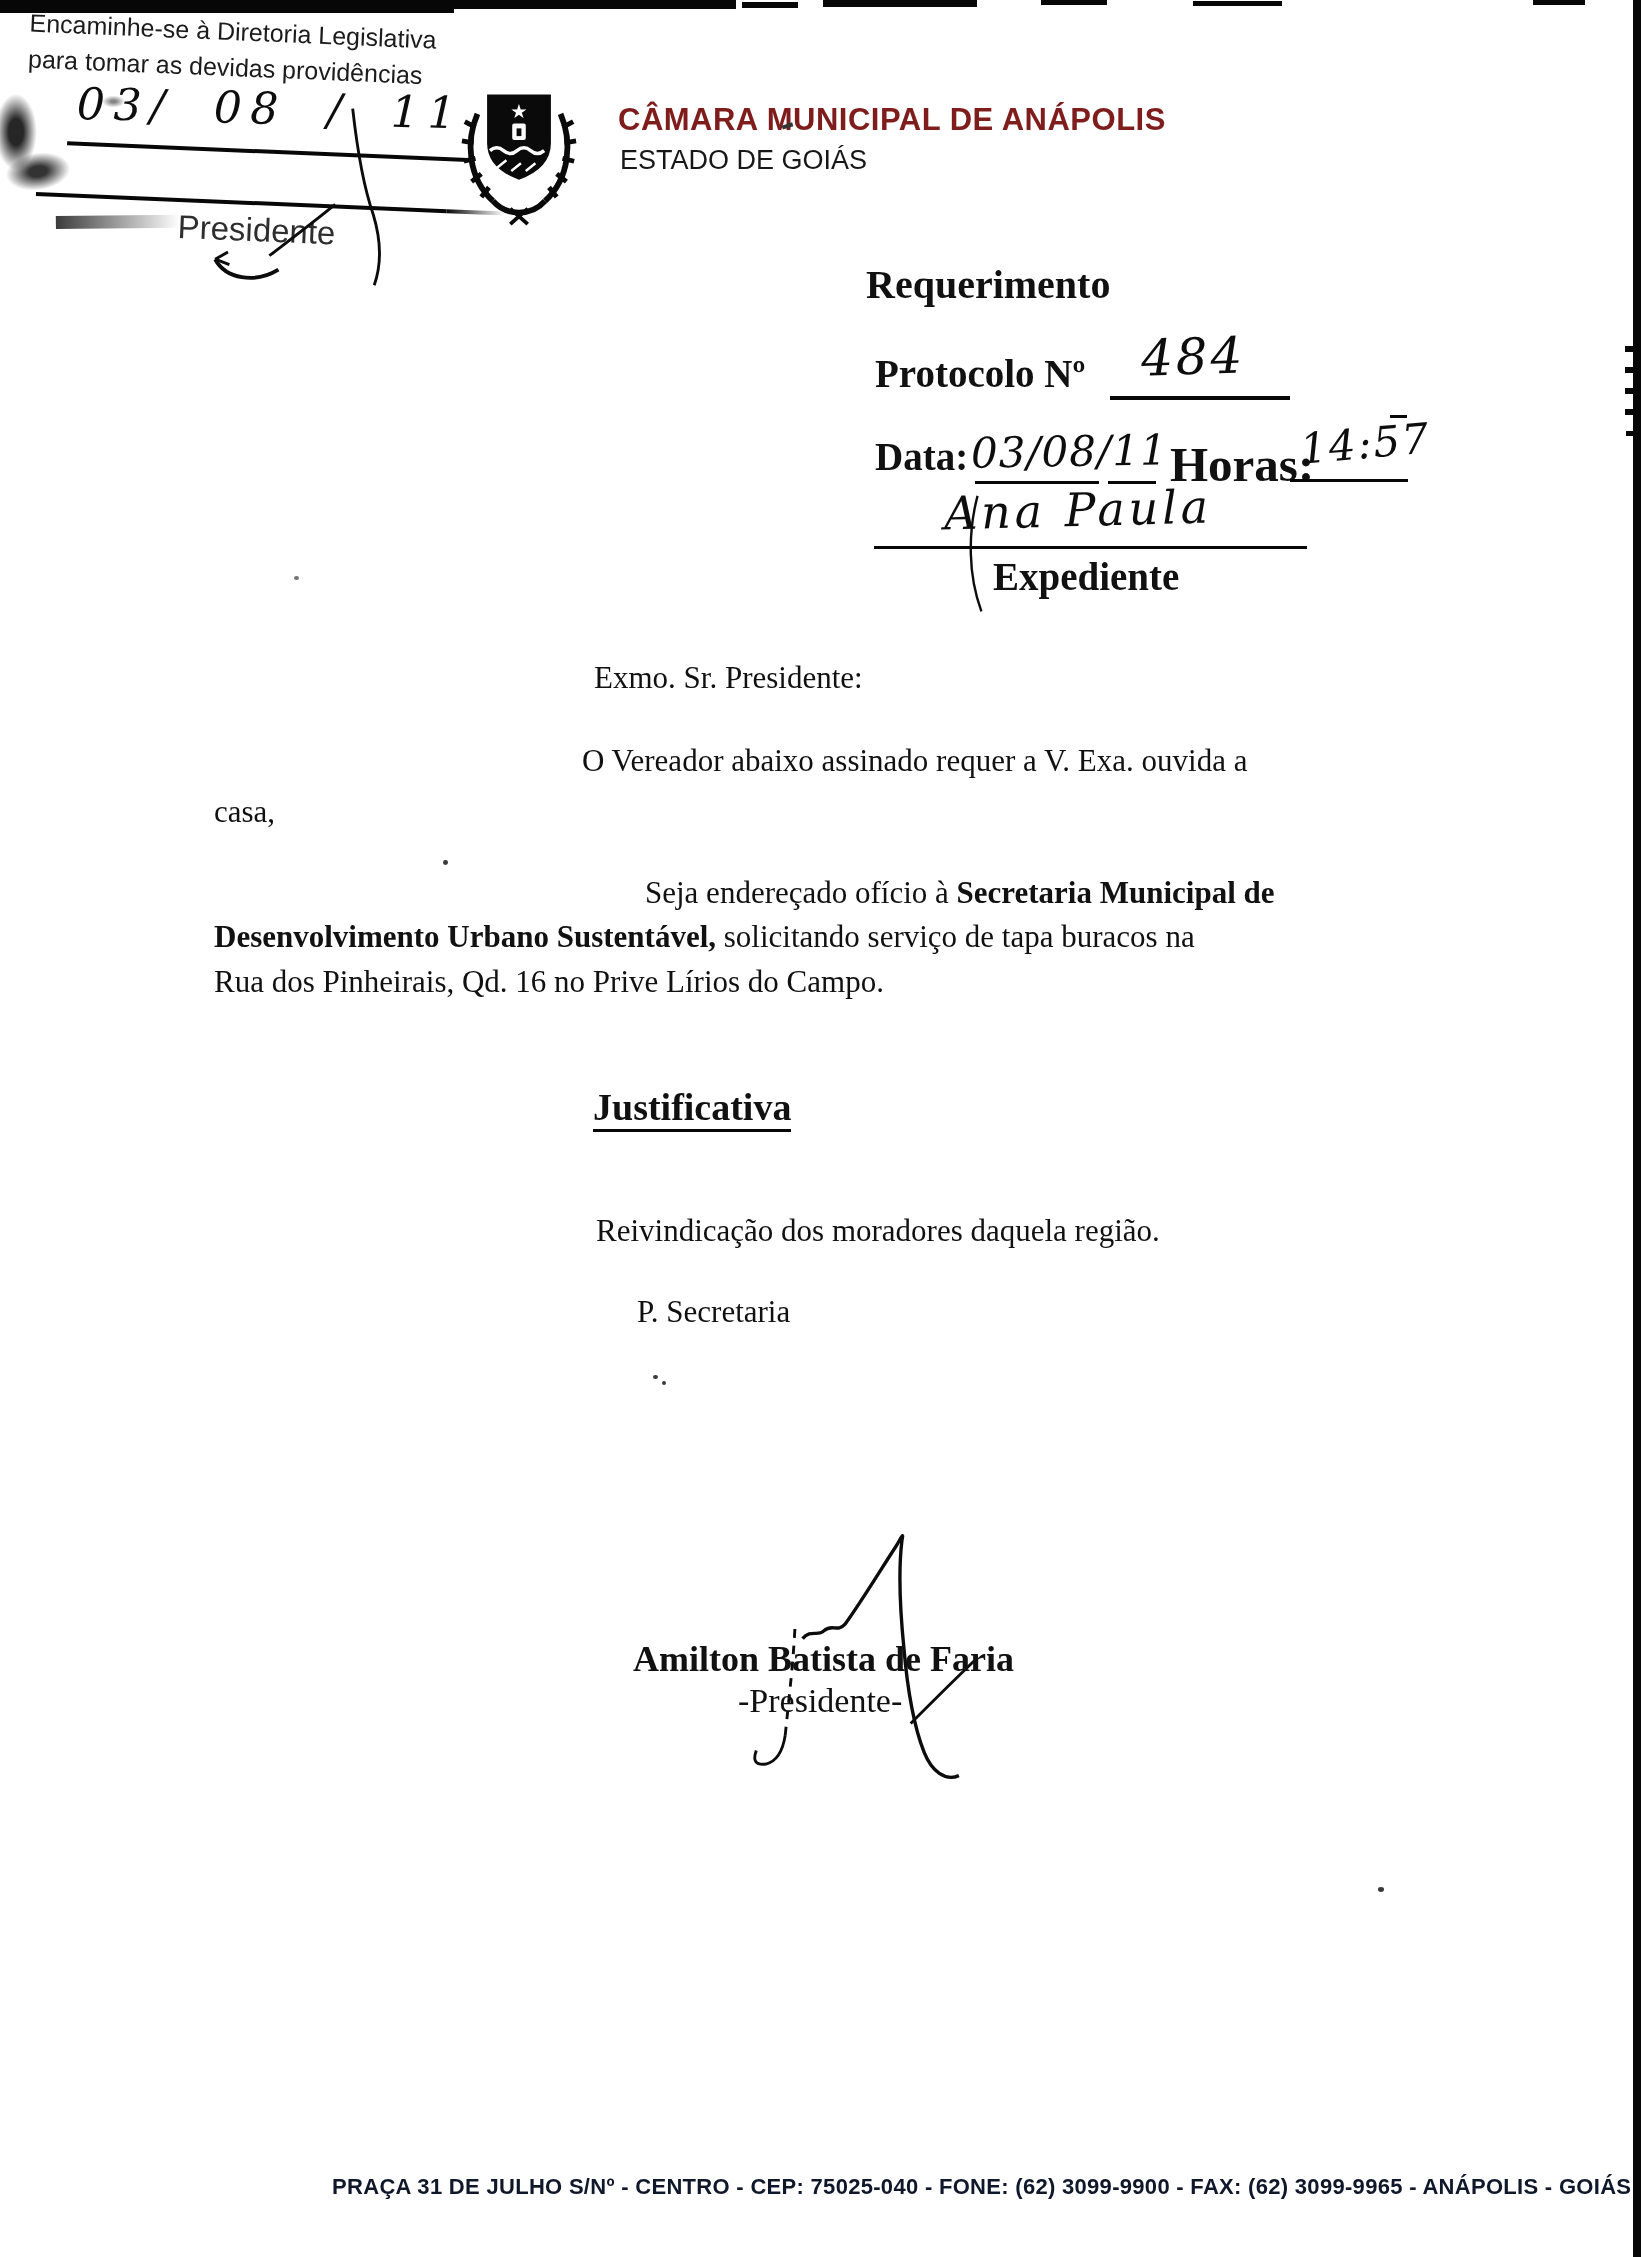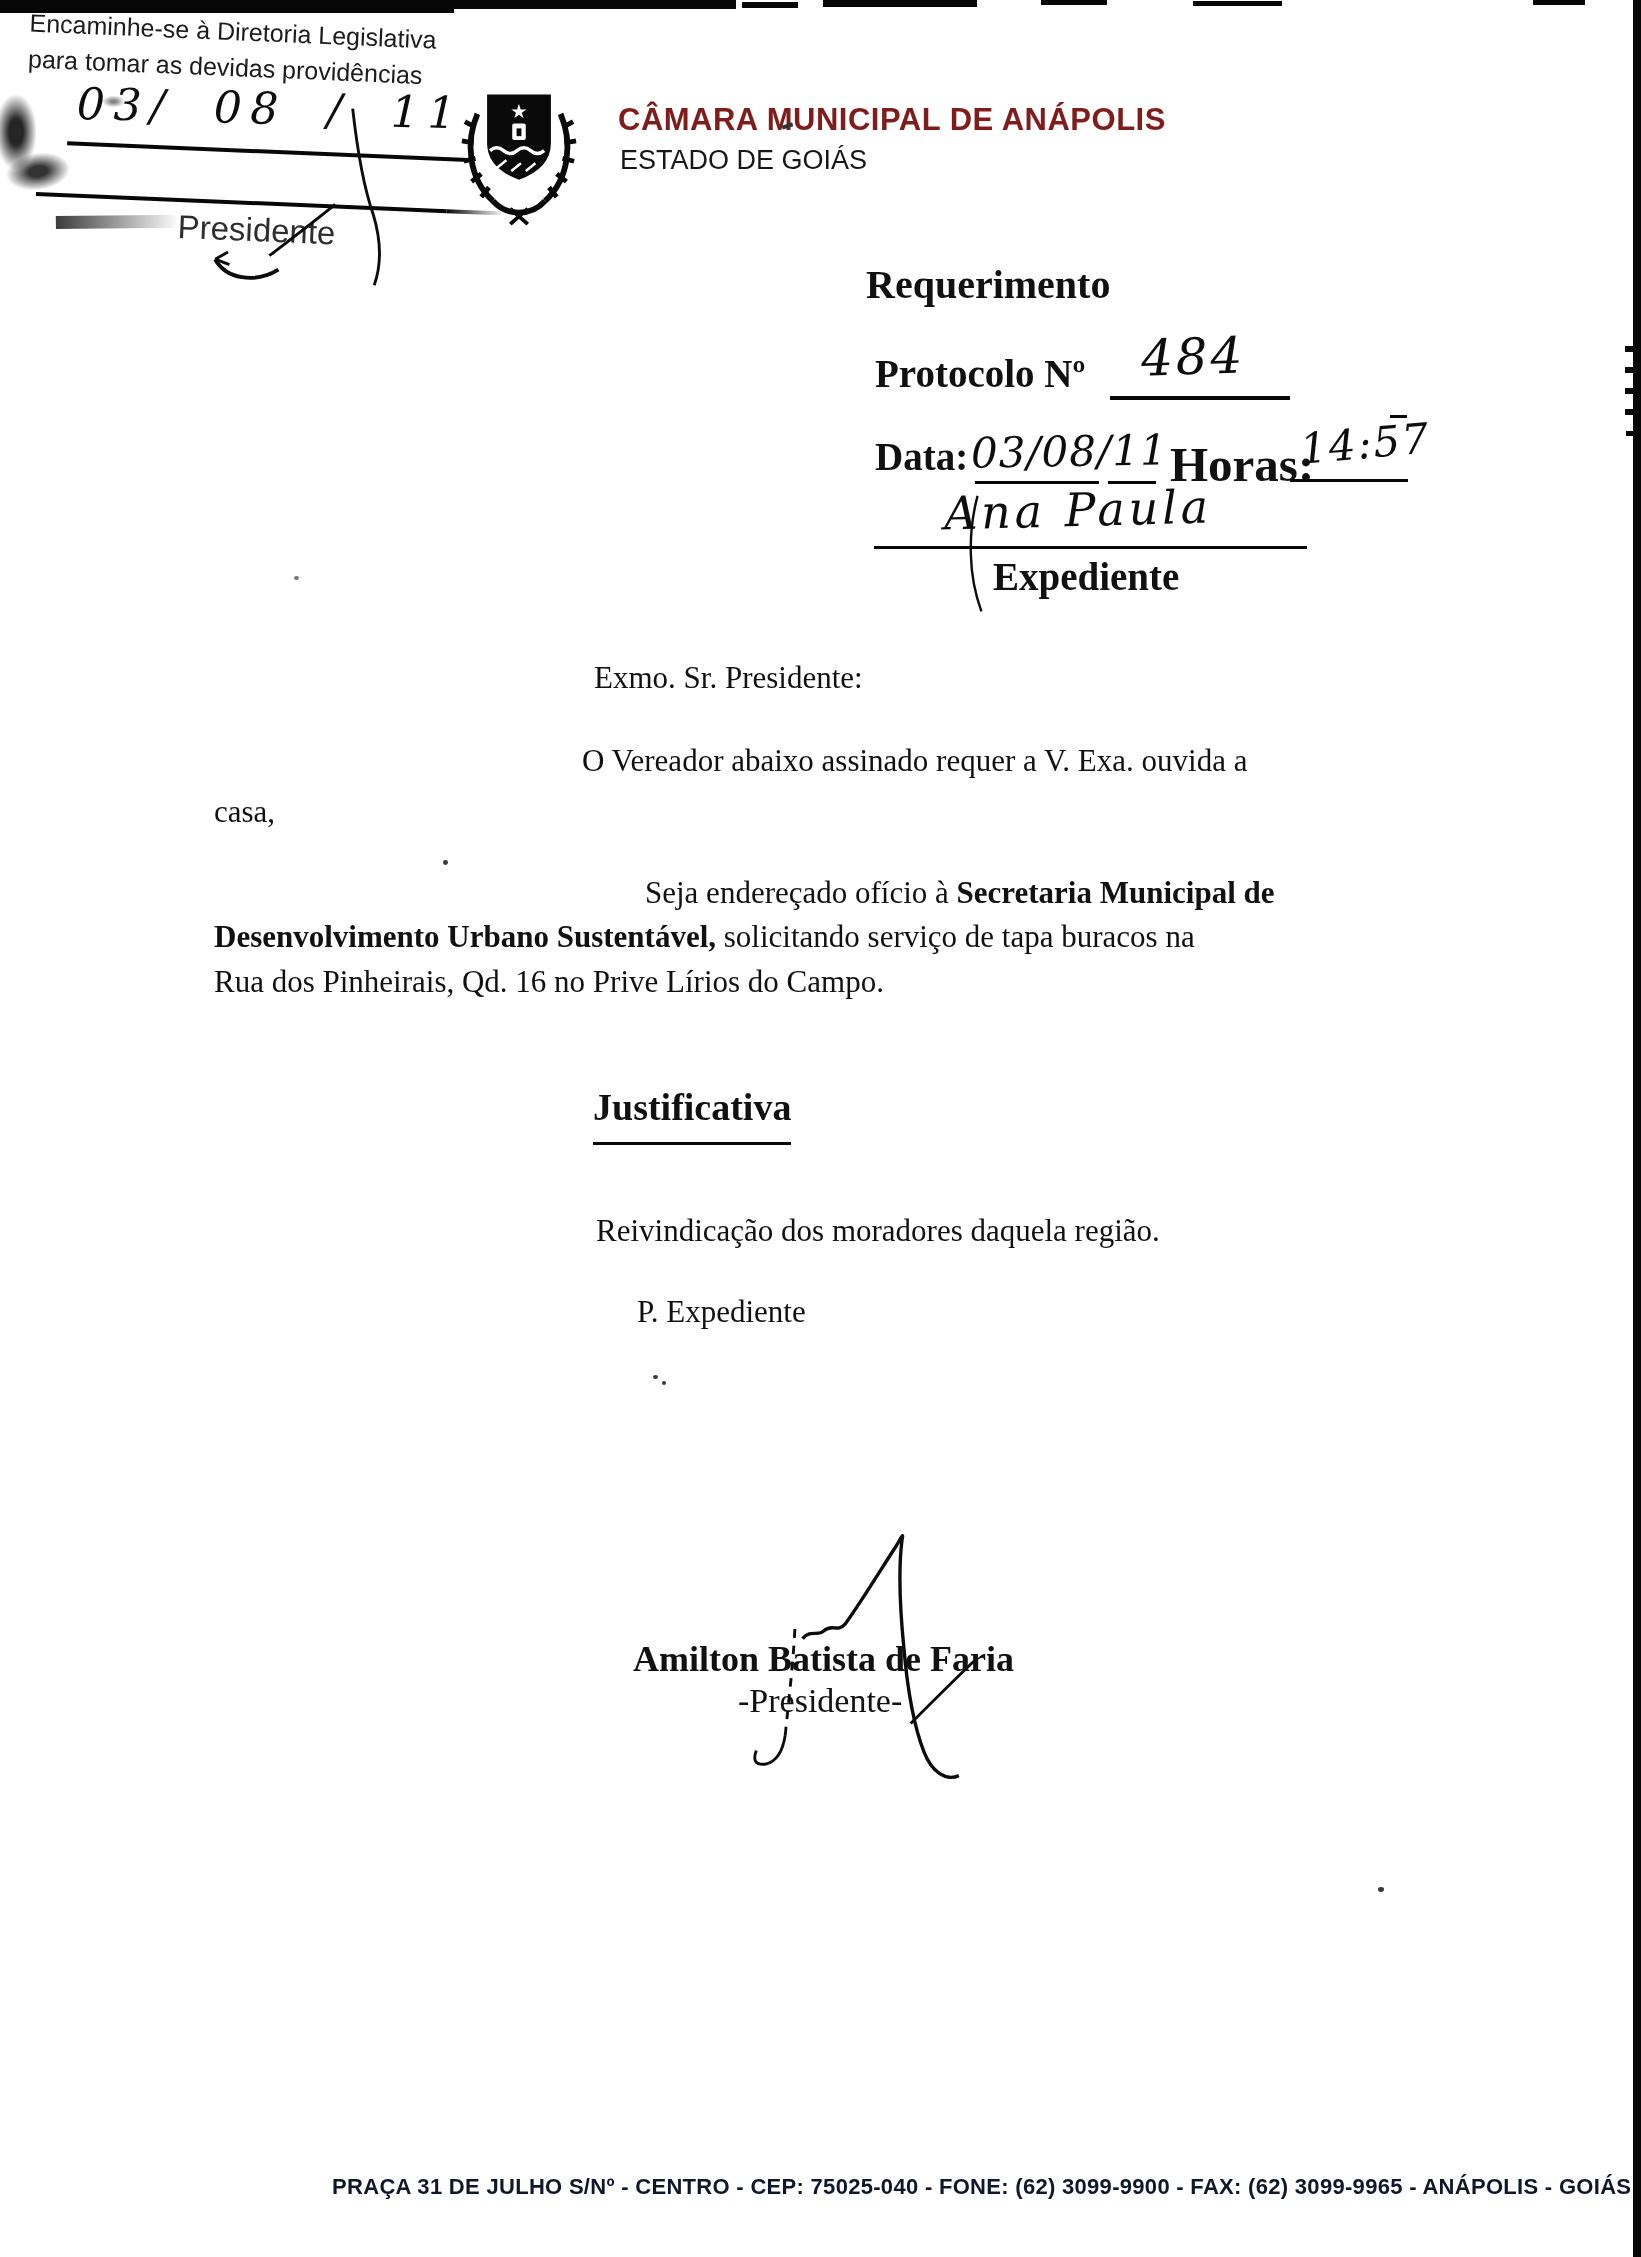--- a/index.html
+++ b/index.html
@@ -97,23 +97,23 @@
   <div class="abs serif b" style="left:993px;top:554px;font-size:39px;">Expediente</div>
 
   <div class="abs serif line" style="left:594px;top:660px;font-size:31px;">Exmo. Sr. Presidente:</div>
   <div class="abs serif line" style="left:582px;top:743px;font-size:31px;">O Vereador abaixo assinado requer a V. Exa. ouvida a</div>
   <div class="abs serif line" style="left:214px;top:794px;font-size:31px;">casa,</div>
 
   <div class="abs serif line" style="left:645px;top:875px;font-size:31px;"><span>Seja endereçado ofício à </span><span class="b">Secretaria Municipal de</span></div>
   <div class="abs serif line" style="left:214px;top:919px;font-size:31px;"><span class="b">Desenvolvimento Urbano Sustentável,</span><span> solicitando serviço de tapa buracos na</span></div>
   <div class="abs serif line" style="left:214px;top:964px;font-size:31px;">Rua dos Pinheirais, Qd. 16 no Prive Lírios do Campo.</div>
 
-  <div class="abs serif b" style="left:593px;top:1085px;font-size:38px;border-bottom:3.9px solid #070707;padding-bottom:13px;">Justificativa</div>
+  <div class="abs serif b" style="left:593px;top:1085px;font-size:38px;border-bottom:3.9px solid #070707;padding-bottom:0;">Justificativa</div>
   <div class="abs serif line" style="left:596px;top:1213px;font-size:31px;">Reivindicação dos moradores daquela região.</div>
-  <div class="abs serif line" style="left:637px;top:1294px;font-size:31px;">P. Expediente</div>
+  <div class="abs serif line" style="left:637px;top:1294px;font-size:31px;">P. Secretaria</div>
 
   <div class="abs speck" style="left:653px;top:1375px;width:4.8px;height:3.9px;"></div>
   <div class="abs speck" style="left:662px;top:1381px;width:3.9px;height:3.9px;"></div>
 
 
   <svg class="abs" style="left:710px;top:1511px;" width="328" height="290" viewBox="0 0 340 300">
     <path d="M88,122 C86,160 82,192 78,232" fill="none" stroke="#0c0c0c" stroke-width="3" stroke-dasharray="9 8"></path>
     <path d="M78,232 Q74,258 58,262 Q42,264 48,248" fill="none" stroke="#0c0c0c" stroke-width="3"></path>
     <path d="M96,132 C104,122 112,130 118,124 C126,116 132,126 140,117 C156,95 176,62 193,36 C198,28 201,20 199,30 C195,62 197,102 201,142 C204,177 209,217 222,250 C230,270 244,280 258,274" fill="none" stroke="#0c0c0c" stroke-width="3.5"></path>
     <path d="M208,220 C228,200 252,176 274,155" fill="none" stroke="#0c0c0c" stroke-width="3"></path>

